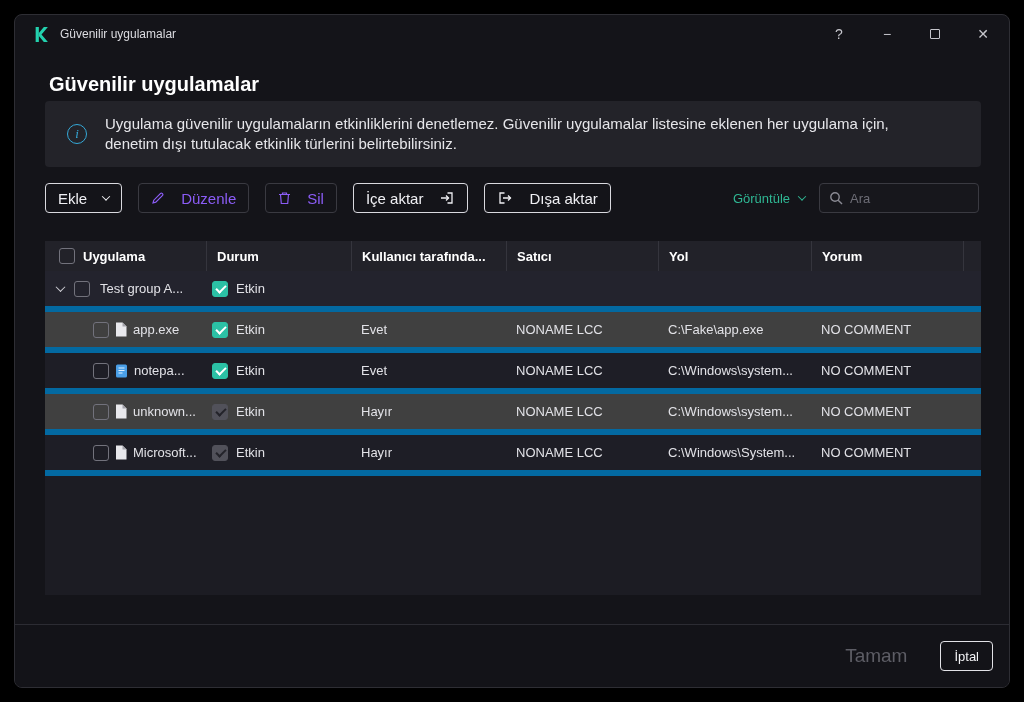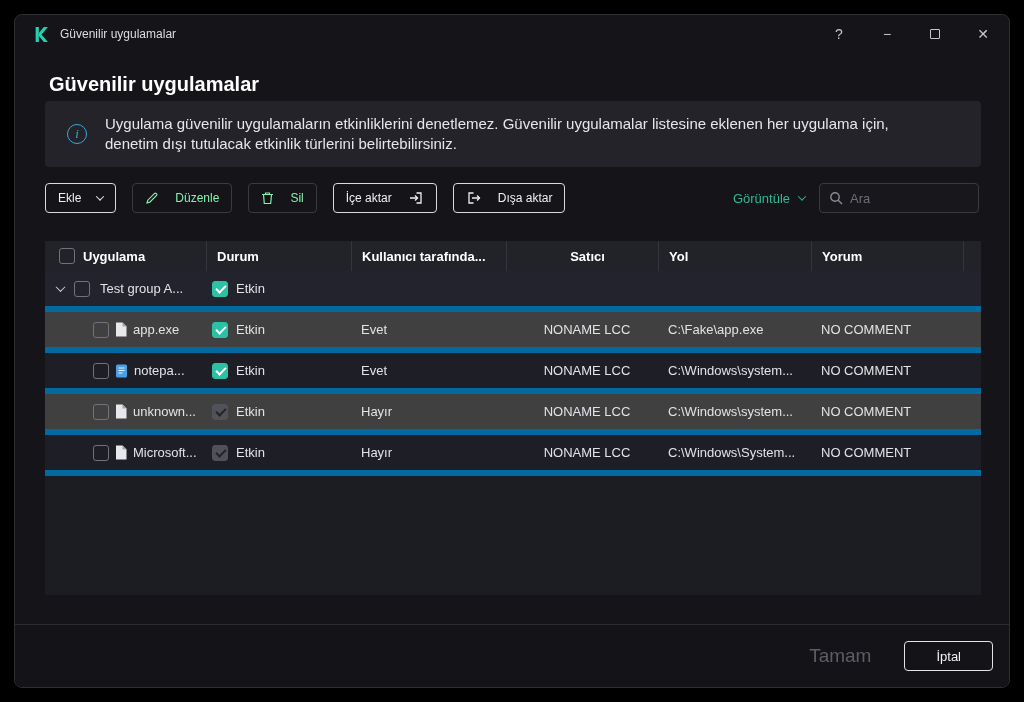--- a/index.html
+++ b/index.html
@@ -28,44 +28,44 @@
   .info-icon { width:20px; height:20px; border:1.5px solid #35a9d8; border-radius:50%;
                color:#35a9d8; display:flex; align-items:center; justify-content:center;
                font-size:13px; font-style:italic; font-family:"Liberation Serif", serif;
                margin:0 18px 0 22px; flex:none; }
   .banner-text { font-size:15px; line-height:20px; color:#e6e6ea; max-width:856px; padding-right:20px; }
 
   
   .toolbar { position:absolute; left:30px; top:168px; right:30px; height:30px;
              display:flex; align-items:center; }
   .btn { height:30px; border-radius:4px; background:transparent; border:1px solid #d9d9df;
-         color:#f0f0f4; font-size:12px; display:flex; align-items:center; gap:16px;
+         color:#f0f0f4; font-size:15px; display:flex; align-items:center; gap:16px;
          padding:0 12px; cursor:pointer; font-family:inherit; white-space:nowrap; }
-  .btn.disabled { border-color:#3a3a41; color:#86efac; cursor:default; }
+  .btn.disabled { border-color:#3a3a41; color:#8b5cf6; cursor:default; }
   .btn + .btn { margin-left:16px; }
   .toolbar-right { margin-left:auto; display:flex; align-items:center; gap:14px; }
   .view-link { color:#2fb894; font-size:13px; display:flex; align-items:center; gap:9px;
                background:none; border:none; cursor:pointer; font-family:inherit; }
   .chev { width:6px; height:6px; border-right:1.6px solid currentColor;
           border-bottom:1.6px solid currentColor; transform:rotate(45deg) translate(-1px,-1px);
           display:inline-block; }
   .search { width:160px; height:30px; border:1px solid #3a3a41; border-radius:4px;
             display:flex; align-items:center; padding:0 9px; gap:7px; background:#17171c; }
   .search input { background:transparent; border:none; outline:none; color:#e9e9ee;
                   font-size:13px; width:100%; font-family:inherit; }
   .search input::placeholder { color:#6d6d76; }
 
   
   .table { position:absolute; left:30px; top:226px; width:936px; height:354px;
            background:#1c1c23; overflow:hidden; display:flex; flex-direction:column; }
   .thead { display:flex; height:30px; background:#222229; flex:none; font-size:13px; font-weight:bold; }
   .th { display:flex; align-items:center; padding-left:10px; color:#fff; border-left:1px solid #35353d; }
   .th.first { border-left:none; padding-left:14px; gap:8px; }
   .w1{width:161px;flex:none;} .w2{width:145px;flex:none;} .w3{width:155px;flex:none;}
-  .w4{width:152px;flex:none;justify-content:center;} .w5{width:153px;flex:none;} .w6{width:152px;flex:none;}
+  .w4{width:152px;flex:none;} .w5{width:153px;flex:none;} .w6{width:152px;flex:none;}
   .w7{flex:1;}
   .trow { display:flex; height:41px; flex:none; align-items:center; font-size:13px;
           border-bottom:6px solid #0369a1; cursor:default; }
   .trow.group { background:#23232d; }
   .trow.alt-a { background:#404040; }
   .trow.alt-b { background:#1e1e26; }
   .td { display:flex; align-items:center; height:100%; overflow:hidden;
         white-space:nowrap; padding-left:10px; color:#e2e2e7; }
   .td.name-group { padding-left:12px; gap:10px; }
   .td.name-child { padding-left:48px; gap:6px; }
@@ -85,21 +85,21 @@
            transform:rotate(45deg) translate(-1px,-1px); display:inline-block; flex:none; cursor:pointer; }
   .ficon { display:inline-flex; flex:none; }
 
   
   .footer { position:absolute; left:0; right:0; bottom:0; height:63px; background:#131318;
             border-top:1px solid #2c2c33; display:flex; align-items:center;
             justify-content:flex-end; padding:0 16px; gap:22px; }
   .btn-ok { background:transparent; border:1px solid transparent; color:#5d5d65;
             font-size:19px; padding:0 10px; height:30px; font-family:inherit; cursor:default; }
   .btn-cancel { height:30px; border:1px solid #e2e2e7; border-radius:4px; background:transparent;
-                color:#f2f2f5; font-size:13px; padding:0 31px; font-family:inherit; cursor:pointer; }
+                color:#f2f2f5; font-size:13px; padding:0 13px; font-family:inherit; cursor:pointer; }
 </style>
 </head>
 <body>
 
 <div class="window">
 
   <div class="titlebar">
     <span class="ficon">
       <svg width="17" height="17" viewBox="0 0 16 16">
           <path d="M2.5 1 H5.5 V15 H2.5 Z" fill="#23d1ae"></path>

